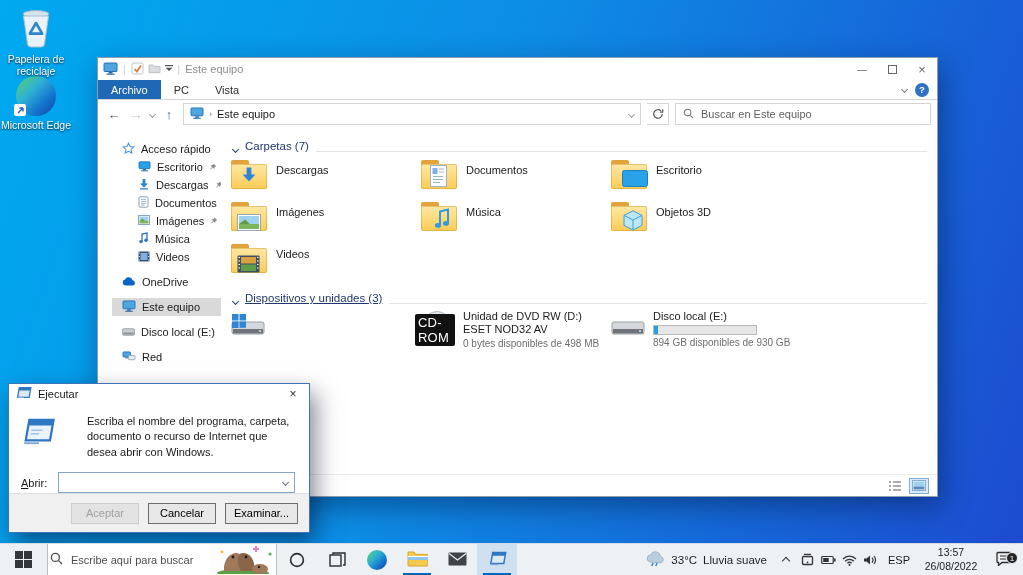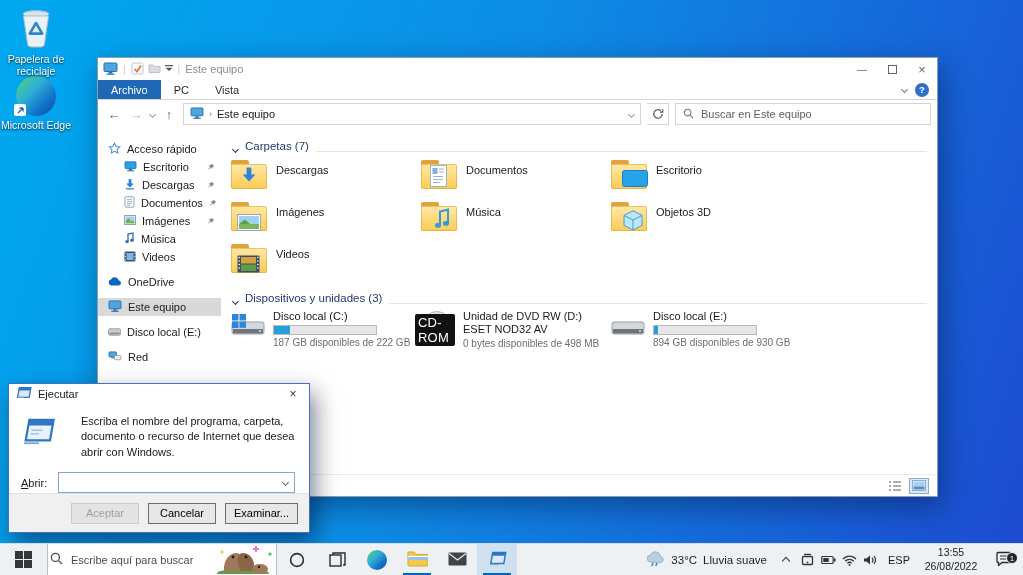--- a/index.html
+++ b/index.html
@@ -40,21 +40,21 @@
           border-bottom:1.3px solid #777; transform:rotate(45deg); }
   .addressbar { flex:1; height:22px; border:1px solid #d4d4d4; display:flex; align-items:center;
                 padding:0 6px; gap:5px; }
   .addr-sep { color:#777; font-size:9px; }
   .refresh-box { width:22px; height:22px; border:1px solid #d4d4d4; border-left:none;
                  display:flex; align-items:center; justify-content:center; }
   .searchbox { width:256px; height:22px; border:1px solid #d4d4d4; display:flex; align-items:center;
                padding:0 7px; gap:7px; color:#5f5f5f; }
   .exp-body { flex:1; display:flex; min-height:0; }
   .sidebar { width:123px; padding-top:12px; overflow:hidden; }
-  .side-item { height:18px; display:flex; align-items:center; gap:6px; padding-left:26px; white-space:nowrap; }
+  .side-item { height:18px; display:flex; align-items:center; gap:6px; padding-left:26px; white-space:nowrap;margin-left:14px; }
   .side-item.root { padding-left:10px; margin-top:7px; }
   .side-item.first { margin-top:0; }
   .side-item.sel { background:#d9d9d9; }
   .pin { margin-left:auto; margin-right:6px; }
   .content { flex:1; padding:10px 6px 0 10px; position:relative; overflow:hidden; }
   .group-hdr { display:flex; align-items:flex-end; gap:7px; color:#20386b; font-size:11.5px;
                margin:2px 4px 6px 2px; }
   .group-hdr .rule { flex:1; border-top:1px solid #e4e4e4; }
   .group-hdr .chev { border-color:#20386b; margin-top:-2px; }
   .tile-grid { display:grid; grid-template-columns:repeat(3,190px); }
@@ -82,21 +82,21 @@
                  background:linear-gradient(#ffe8a5,#fbcc55); box-shadow:inset 0 0 0 1px rgba(205,150,40,.45); }
   .fold .ovl { position:absolute; z-index:2; }
 
   
   .run-dlg { position:absolute; left:8px; top:383px; width:302px; height:150px; background:#fff;
              border:1px solid #3f74ba; box-shadow:5px 10px 22px rgba(0,10,40,.5);
              display:flex; flex-direction:column; }
   .run-title { height:22px; display:flex; align-items:center; gap:6px; padding-left:7px; }
   .run-close { margin-left:auto; width:32px; height:100%; display:flex; align-items:center;
                justify-content:center; color:#333; font-size:12px; }
-  .run-body { display:flex; gap:24px; padding:10px 14px 6px 12px; line-height:1.4; }
+  .run-body { display:flex; gap:30px; padding:10px 14px 6px 12px; line-height:1.4; }
   .run-open-row { display:flex; align-items:center; gap:11px; padding:6px 14px 0 12px; }
   .open-label::first-letter { text-decoration:underline; }
   .run-combo { flex:1; height:21px; border:1px solid #86a6c9; display:flex; align-items:center; }
   .run-combo input { flex:1; border:none; outline:none; height:100%; padding:0 4px; font-size:11px; }
   .combo-chev { width:18px; display:flex; justify-content:center; }
   .run-footer { margin-top:auto; height:43px; background:#f0f0f0; border-top:1px solid #dfdfdf;
                 display:flex; align-items:center; justify-content:flex-end; gap:9px; padding-right:11px; }
   .dlg-btn { min-width:68px; height:21px; font-size:11px; display:inline-flex; align-items:center;
              justify-content:center; padding:0 8px; background:#e7e7e7; border:1px solid #6e6e6e;
              font-family:"Liberation Sans",sans-serif; }
@@ -437,47 +437,40 @@
                   <circle cx="20.8" cy="2.5" r="0.8" fill="#fff"></circle>
                   <circle cx="20.8" cy="6" r="0.8" fill="#fff"></circle>
                   <circle cx="20.8" cy="9.5" r="0.8" fill="#fff"></circle>
                   <circle cx="20.8" cy="13" r="0.8" fill="#fff"></circle>
                 </svg>
             </span>
             <span class="lbl">Videos</span>
           </div>
         </div>
 
-        <div class="group-hdr" style="margin-top:8px;">
+        <div class="group-hdr" style="margin-top:8px;text-decoration:underline;">
           <span class="chev"></span>
           <span>Dispositivos y unidades (3)</span>
           <span class="rule"></span>
         </div>
 
         <div class="tile-grid">
           <div class="drive-tile">
             <span style="position:relative;width:34px;flex:none;">
               <svg width="34" height="30" viewBox="0 0 34 30">
                   <rect x="1" y="12" width="32" height="12" rx="2" fill="#d4d8dc" stroke="#9aa0a6"></rect>
                   <rect x="2" y="19" width="30" height="4.4" fill="#6f747a"></rect>
                   <circle cx="29" cy="21" r="1" fill="#cfeade"></circle>
                   <rect x="1" y="4" width="6.5" height="6.5" fill="#2f86d6"></rect>
                   <rect x="8.5" y="4" width="6.5" height="6.5" fill="#2f86d6"></rect>
                   <rect x="1" y="11.5" width="6.5" height="0" fill="#2f86d6"></rect>
                   <rect x="1" y="11.2" width="6.5" height="0.1" fill="#2f86d6"></rect>
                   <rect x="1" y="11.3" width="6.5" height="6.5" fill="#2f86d6" transform="translate(0,0.2)"></rect>
                   <rect x="8.5" y="11.5" width="6.5" height="6.3" fill="#2f86d6"></rect>
                 </svg>
-            </span>
-            <span class="drive-meta">
-              <span class="drive-name">Disco local (C:)</span>
-              <span class="drive-bar">
-                  <span class="drive-fill" style="display: block; width: 16%;"></span>
-                </span>
-              <span class="drive-info">187 GB disponibles de 222 GB</span>
             </span>
           </div>
           <div class="drive-tile">
             <span class="cdrom-wrap" style="flex:none;">
               <svg width="32" height="32" viewBox="0 0 32 32">
                   <circle cx="16" cy="16" r="14.5" fill="#e3e7ea" stroke="#b3b9bf"></circle>
                   <circle cx="16" cy="16" r="8" fill="#f2f4f6"></circle>
                   <circle cx="16" cy="16" r="3.4" fill="#cfd5da" stroke="#aab1b8"></circle>
                 </svg>
               <span class="cdrom-badge">CD-ROM</span>
@@ -684,21 +677,21 @@
         </span>
         <span class="tray-ic">
           <svg width="14" height="12" viewBox="0 0 14 12">
               <path d="M1 4.5 h2.5 L7 1.5 v9 L3.5 7.5 H1 z" fill="#333"></path>
               <path d="M9 3.5 a4 4 0 0 1 0 5 M11 2 a6.5 6.5 0 0 1 0 8" fill="none" stroke="#333" stroke-width="1.2"></path>
             </svg>
         </span>
       </div>
       <span class="tb-lang">ESP</span>
       <div class="tb-clock">
-        <div>13:55</div>
+        <div>13:57</div>
         <div>26/08/2022</div>
       </div>
       <div class="tb-notif">
         <span>
           <svg width="16" height="15" viewBox="0 0 16 15">
               <path d="M2 1.5 h12 a1 1 0 0 1 1 1 v8 a1 1 0 0 1 -1 1 H6 l-3.5 3 v-3 H2 a1 1 0 0 1 -1 -1 v-8 a1 1 0 0 1 1 -1 z" fill="none" stroke="#2b2b2b" stroke-width="1.3"></path>
               <path d="M4 5 h8 M4 8 h6" stroke="#2b2b2b" stroke-width="1.2"></path>
             </svg>
         </span>
         <span class="notif-badge">1</span>

